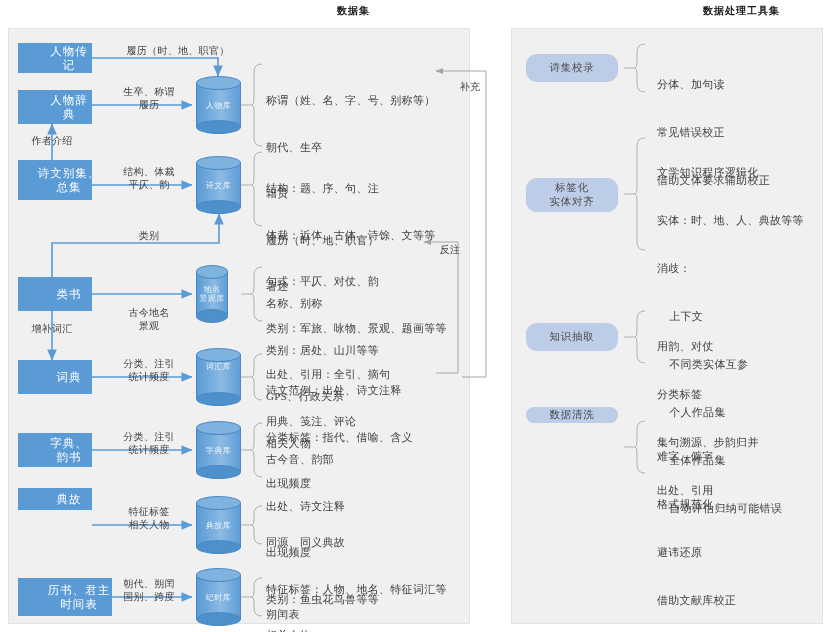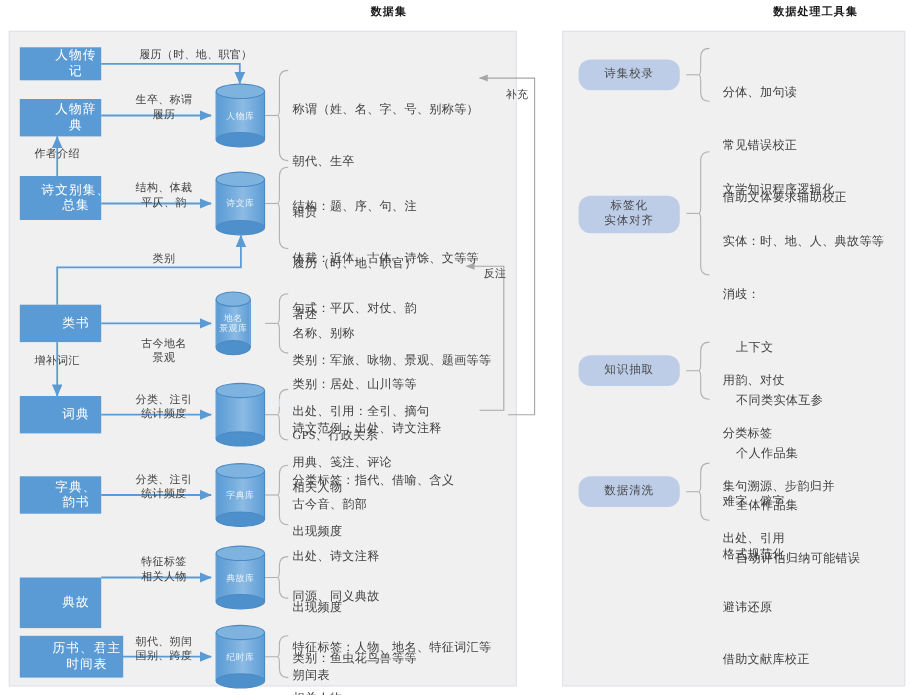--- a/index.html
+++ b/index.html
@@ -227,21 +227,21 @@
     </g>
   </svg>
 
   <div class="src-box" style="left:18px;top:43px;width:74px;height:30px;">人物传记</div>
   <div class="src-box" style="left:18px;top:90px;width:74px;height:34px;">人物辞典</div>
   <div class="src-box" style="left:18px;top:160px;width:74px;height:40px;white-space:pre;">诗文别集、
 总集</div>
   <div class="src-box" style="left:18px;top:277px;width:74px;height:34px;">类书</div>
   <div class="src-box" style="left:18px;top:360px;width:74px;height:34px;">词典</div>
   <div class="src-box" style="left:18px;top:433px;width:74px;height:34px;">字典、韵书</div>
-  <div class="src-box" style="left:18px;top:525px;width:74px;height:46px;">典故</div>
+  <div class="src-box" style="left:18px;top:488px;width:74px;height:22px;">典故</div>
   <div class="src-box" style="left:18px;top:578px;width:94px;height:38px;white-space:pre;">历书、君主
 时间表</div>
 
   <div class="edge-label" style="left:108px;top:44px;width:140px;">履历（时、地、职官）</div>
   <div class="edge-label" style="left:108px;top:85px;width:82px;">生卒、称谓
 履历</div>
   <div class="edge-label" style="left:108px;top:165px;width:82px;">结构、体裁
 平仄、韵</div>
   <div class="edge-label" style="left:108px;top:274px;width:82px;margin-top:32px;">古今地名
 景观</div>
@@ -280,21 +280,21 @@
     <div class="bottom" style="top:44px;"></div>
     <div class="top"></div>
     <div class="lbl" style="top:20px;white-space:pre;">地名
 景观库</div>
   </div>
 
   <div class="cyl" style="left:196px;top:348px;width:45px;height:58px;">
     <div class="body" style="height:44px;"></div>
     <div class="bottom" style="top:44px;"></div>
     <div class="top"></div>
-    <div class="lbl" style="top:14px;white-space:pre;padding-left:36px;">词汇库</div>
+    <div class="lbl" style="top:14px;white-space:pre;">词汇库</div>
   </div>
 
   <div class="cyl" style="left:196px;top:421px;width:45px;height:58px;">
     <div class="body" style="height:44px;"></div>
     <div class="bottom" style="top:44px;"></div>
     <div class="top"></div>
     <div class="lbl" style="top:25px;white-space:pre;">字典库</div>
   </div>
 
   <div class="cyl" style="left:196px;top:496px;width:45px;height:58px;border-radius:22px;">
@@ -381,21 +381,21 @@
   </div>
 
   <div class="pill" style="left:526px;top:323px;width:92px;height:28px;">知识抽取</div>
   <div class="tool-detail" style="left:657px;top:306px;">
     <div>用韵、对仗</div>
     <div>分类标签</div>
     <div>集句溯源、步韵归并</div>
     <div>出处、引用</div>
   </div>
 
-  <div class="pill" style="left:526px;top:433px;width:92px;height:28px;">数据清洗</div>
+  <div class="pill" style="left:526px;top:407px;width:92px;height:16px;">数据清洗</div>
   <div class="tool-detail" style="left:657px;top:416px;">
     <div>难字、僻字</div>
     <div>格式规范化</div>
     <div>避讳还原</div>
     <div>借助文献库校正</div>
   </div>
 
 </div>
 
 </body></html>

